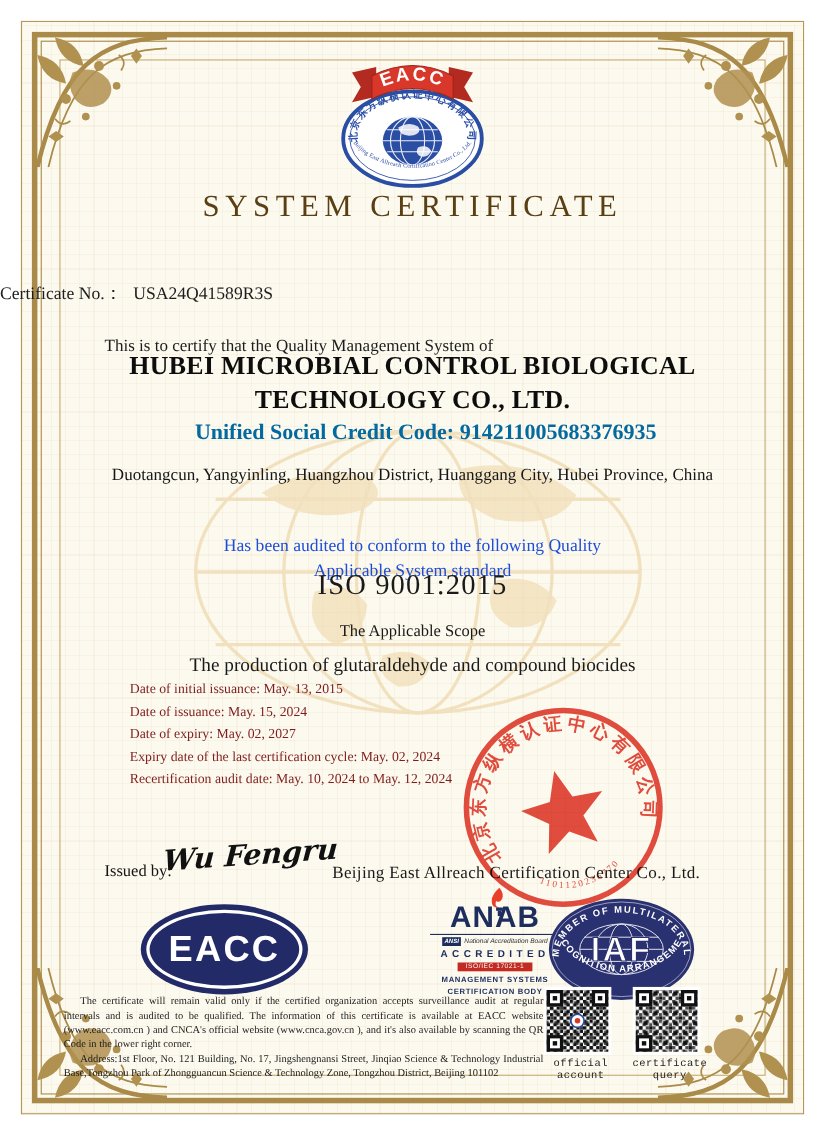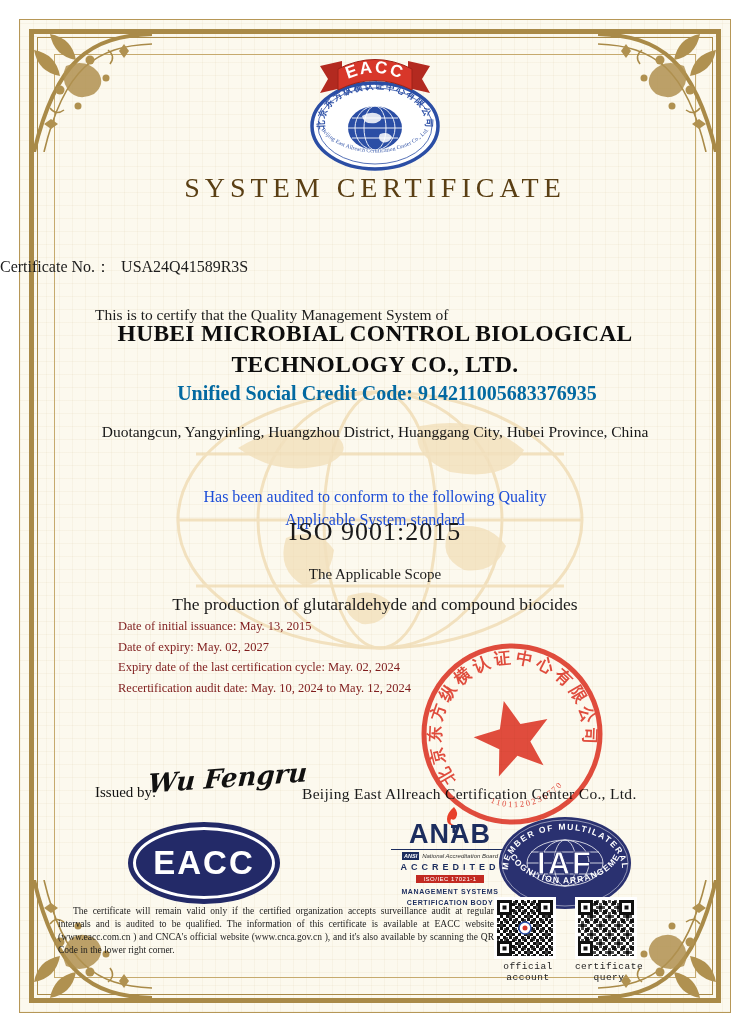--- a/index.html
+++ b/index.html
@@ -213,20 +213,21 @@
     <div>Has been audited to conform to the following Quality</div>
     <div>Applicable System standard</div>
   </div>
 
   <div class="abs ctr iso">ISO 9001:2015</div>
   <div class="abs ctr scopelb">The Applicable Scope</div>
   <div class="abs ctr scope">The production of glutaraldehyde and compound biocides</div>
 
   <div class="abs dates">
     <div>Date of initial issuance: May. 13, 2015</div>
+    <div>Date of issuance: May. 15, 2024</div>
     <div>Date of expiry: May. 02, 2027</div>
     <div>Expiry date of the last certification cycle: May. 02, 2024</div>
     <div>Recertification audit date: May. 10, 2024 to May. 12, 2024</div>
   </div>
 
   <svg class="abs seal" viewBox="0 0 192 192">
     <circle cx="96" cy="96" r="88" fill="none" stroke="#e03a2c" stroke-width="5"></circle>
     <g transform="rotate(-14 96 96)">
       <path id="sealTop" d="M 38,140 A 72 72 0 1 1 154,140" fill="none"></path>
       <text font-size="16.5" font-weight="bold" fill="#e03a2c" letter-spacing="4">
@@ -331,15 +332,16 @@
       <rect x="3" y="44" width="15" height="15" fill="#111"></rect>
         <rect x="6" y="47" width="9" height="9" fill="#fff"></rect>
         <rect x="8.5" y="49.5" width="4" height="4" fill="#111"></rect>
     </g>
   </svg>
   <div class="abs qr-label left">official account</div>
   <div class="abs qr-label right">certificate query</div>
 
   <div class="abs fineprint">
     <p>The certificate will remain valid only if the certified organization accepts surveillance audit at regular intervals and is audited to be qualified. The information of this certificate is available at EACC website (www.eacc.com.cn ) and CNCA's official website (www.cnca.gov.cn ), and it's also available by scanning the QR Code in the lower right corner.</p>
+    <p>Address:1st Floor, No. 121 Building, No. 17, Jingshengnansi Street, Jinqiao Science &amp; Technology Industrial Base,Tongzhou Park of Zhongguancun Science &amp; Technology Zone, Tongzhou District, Beijing 101102</p>
   </div>
 
 </div>
 
 </body></html>

